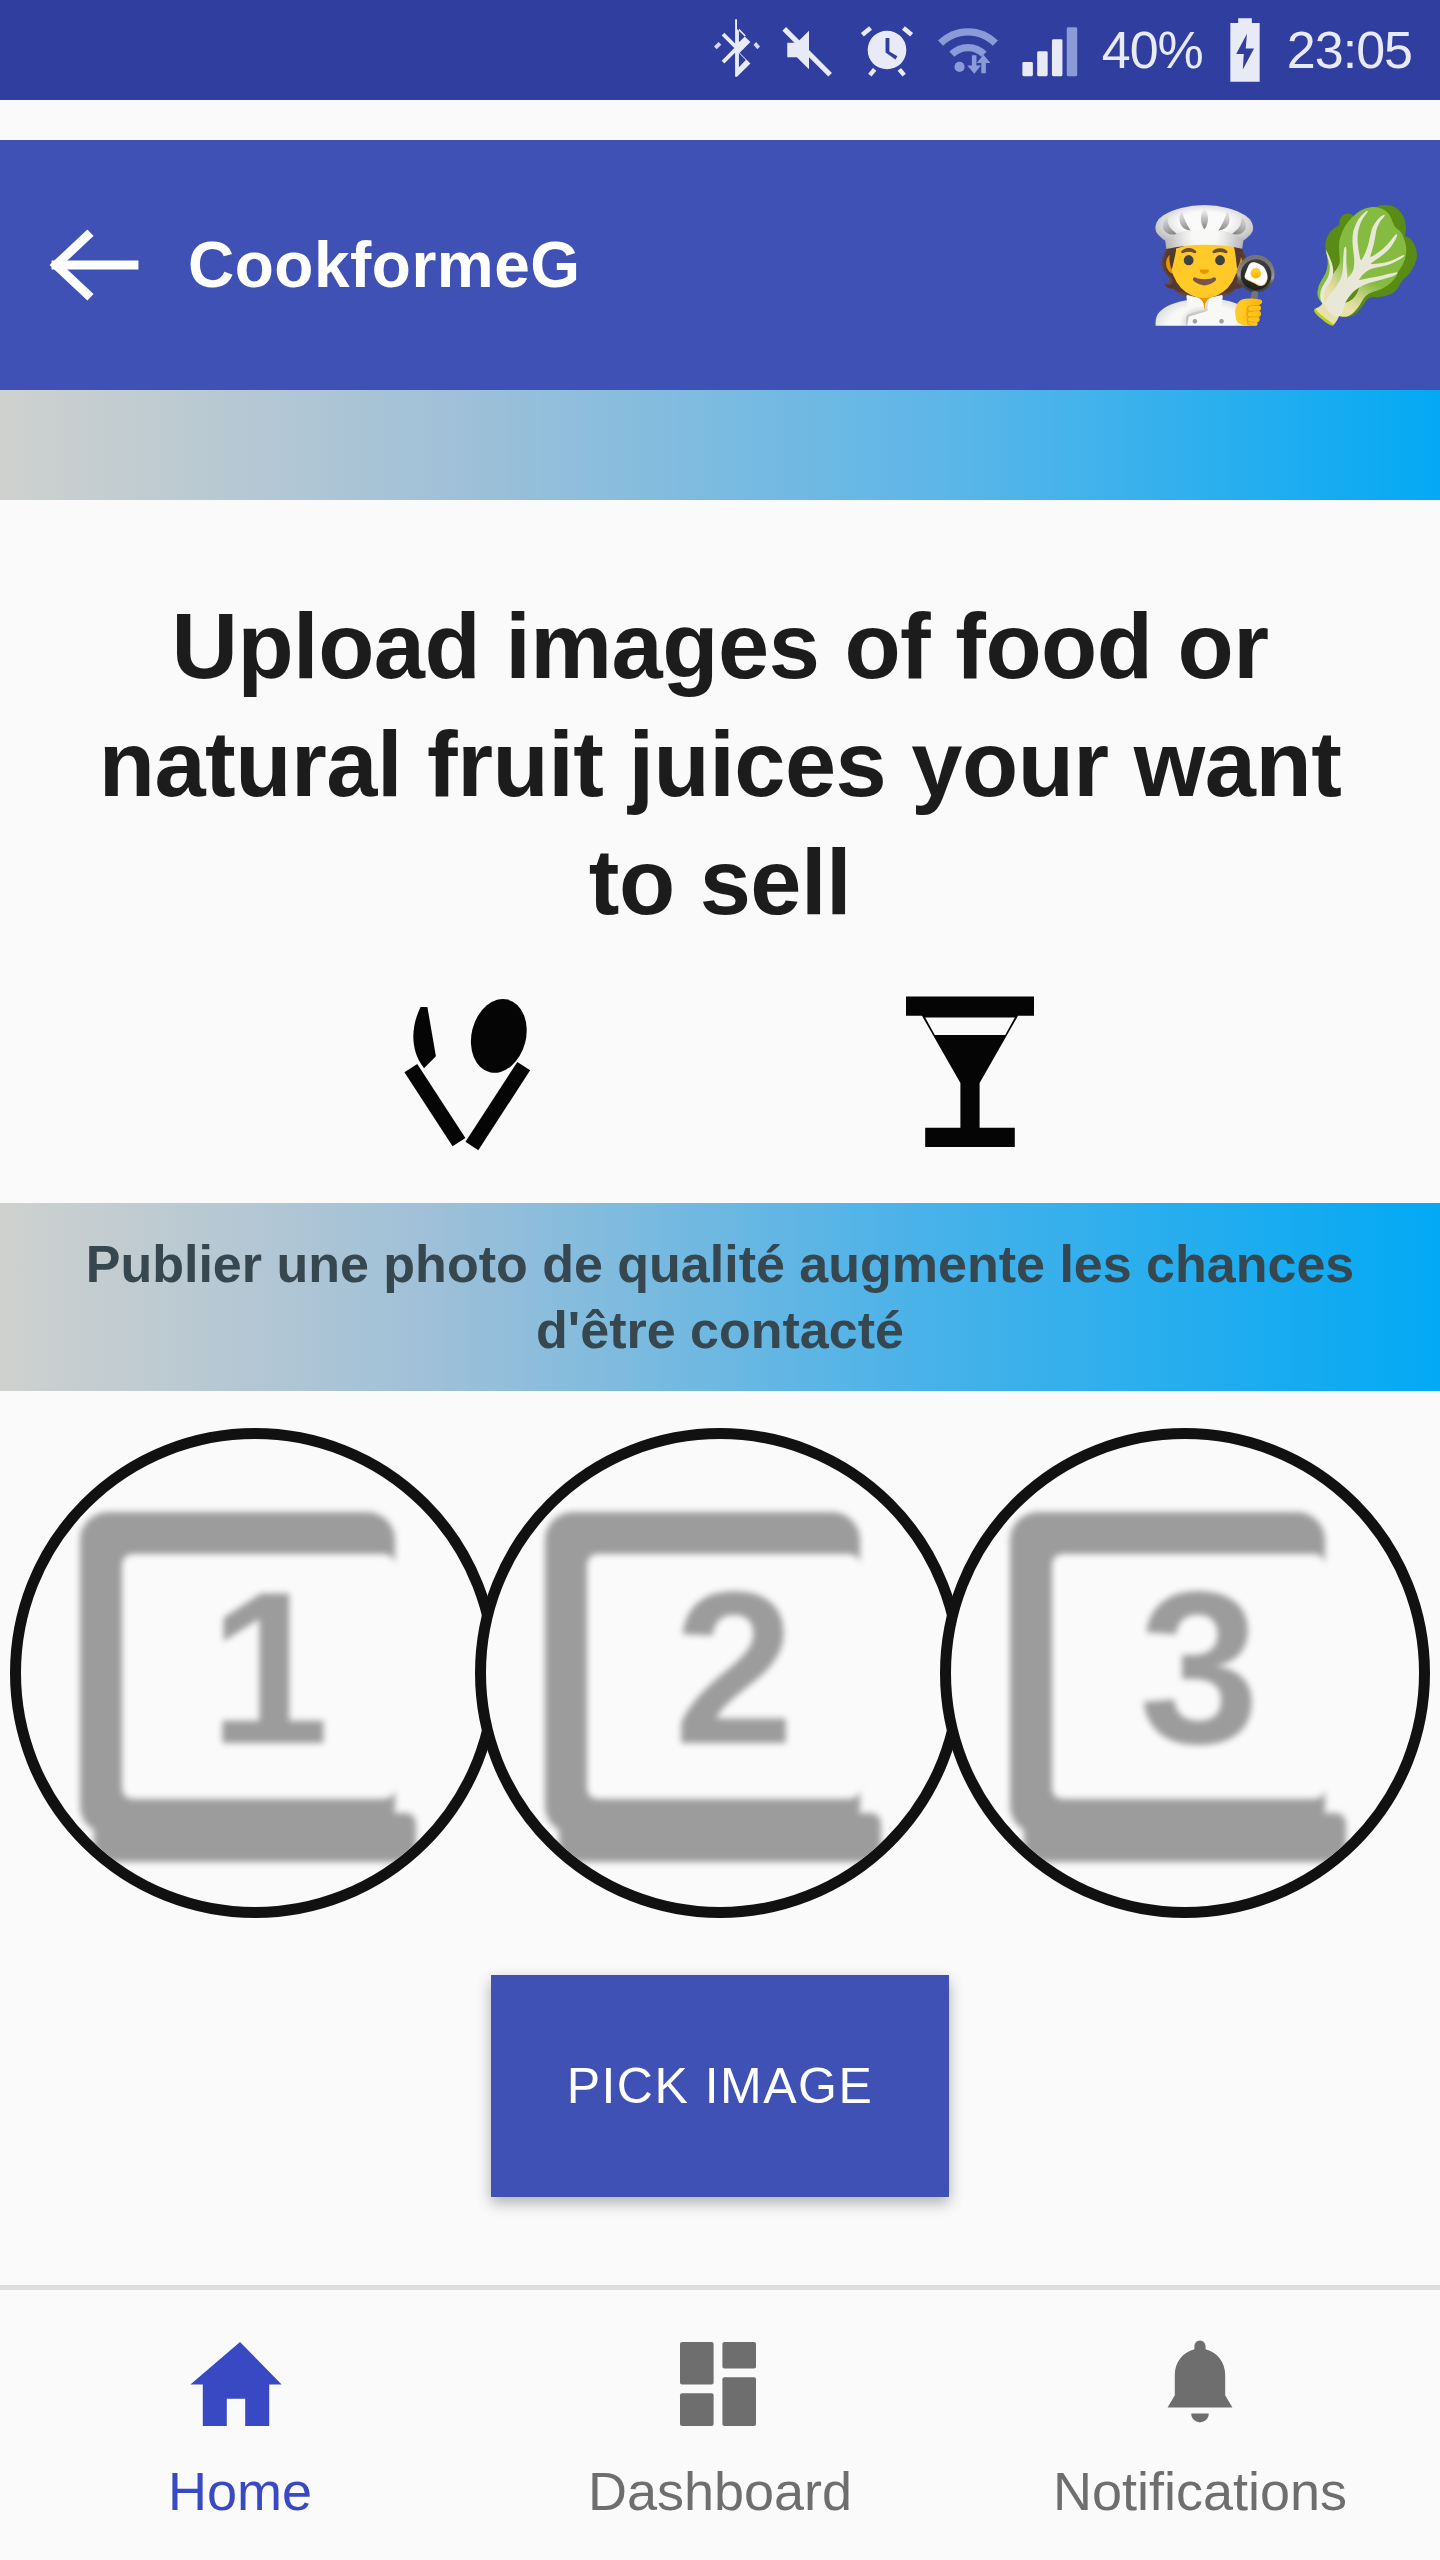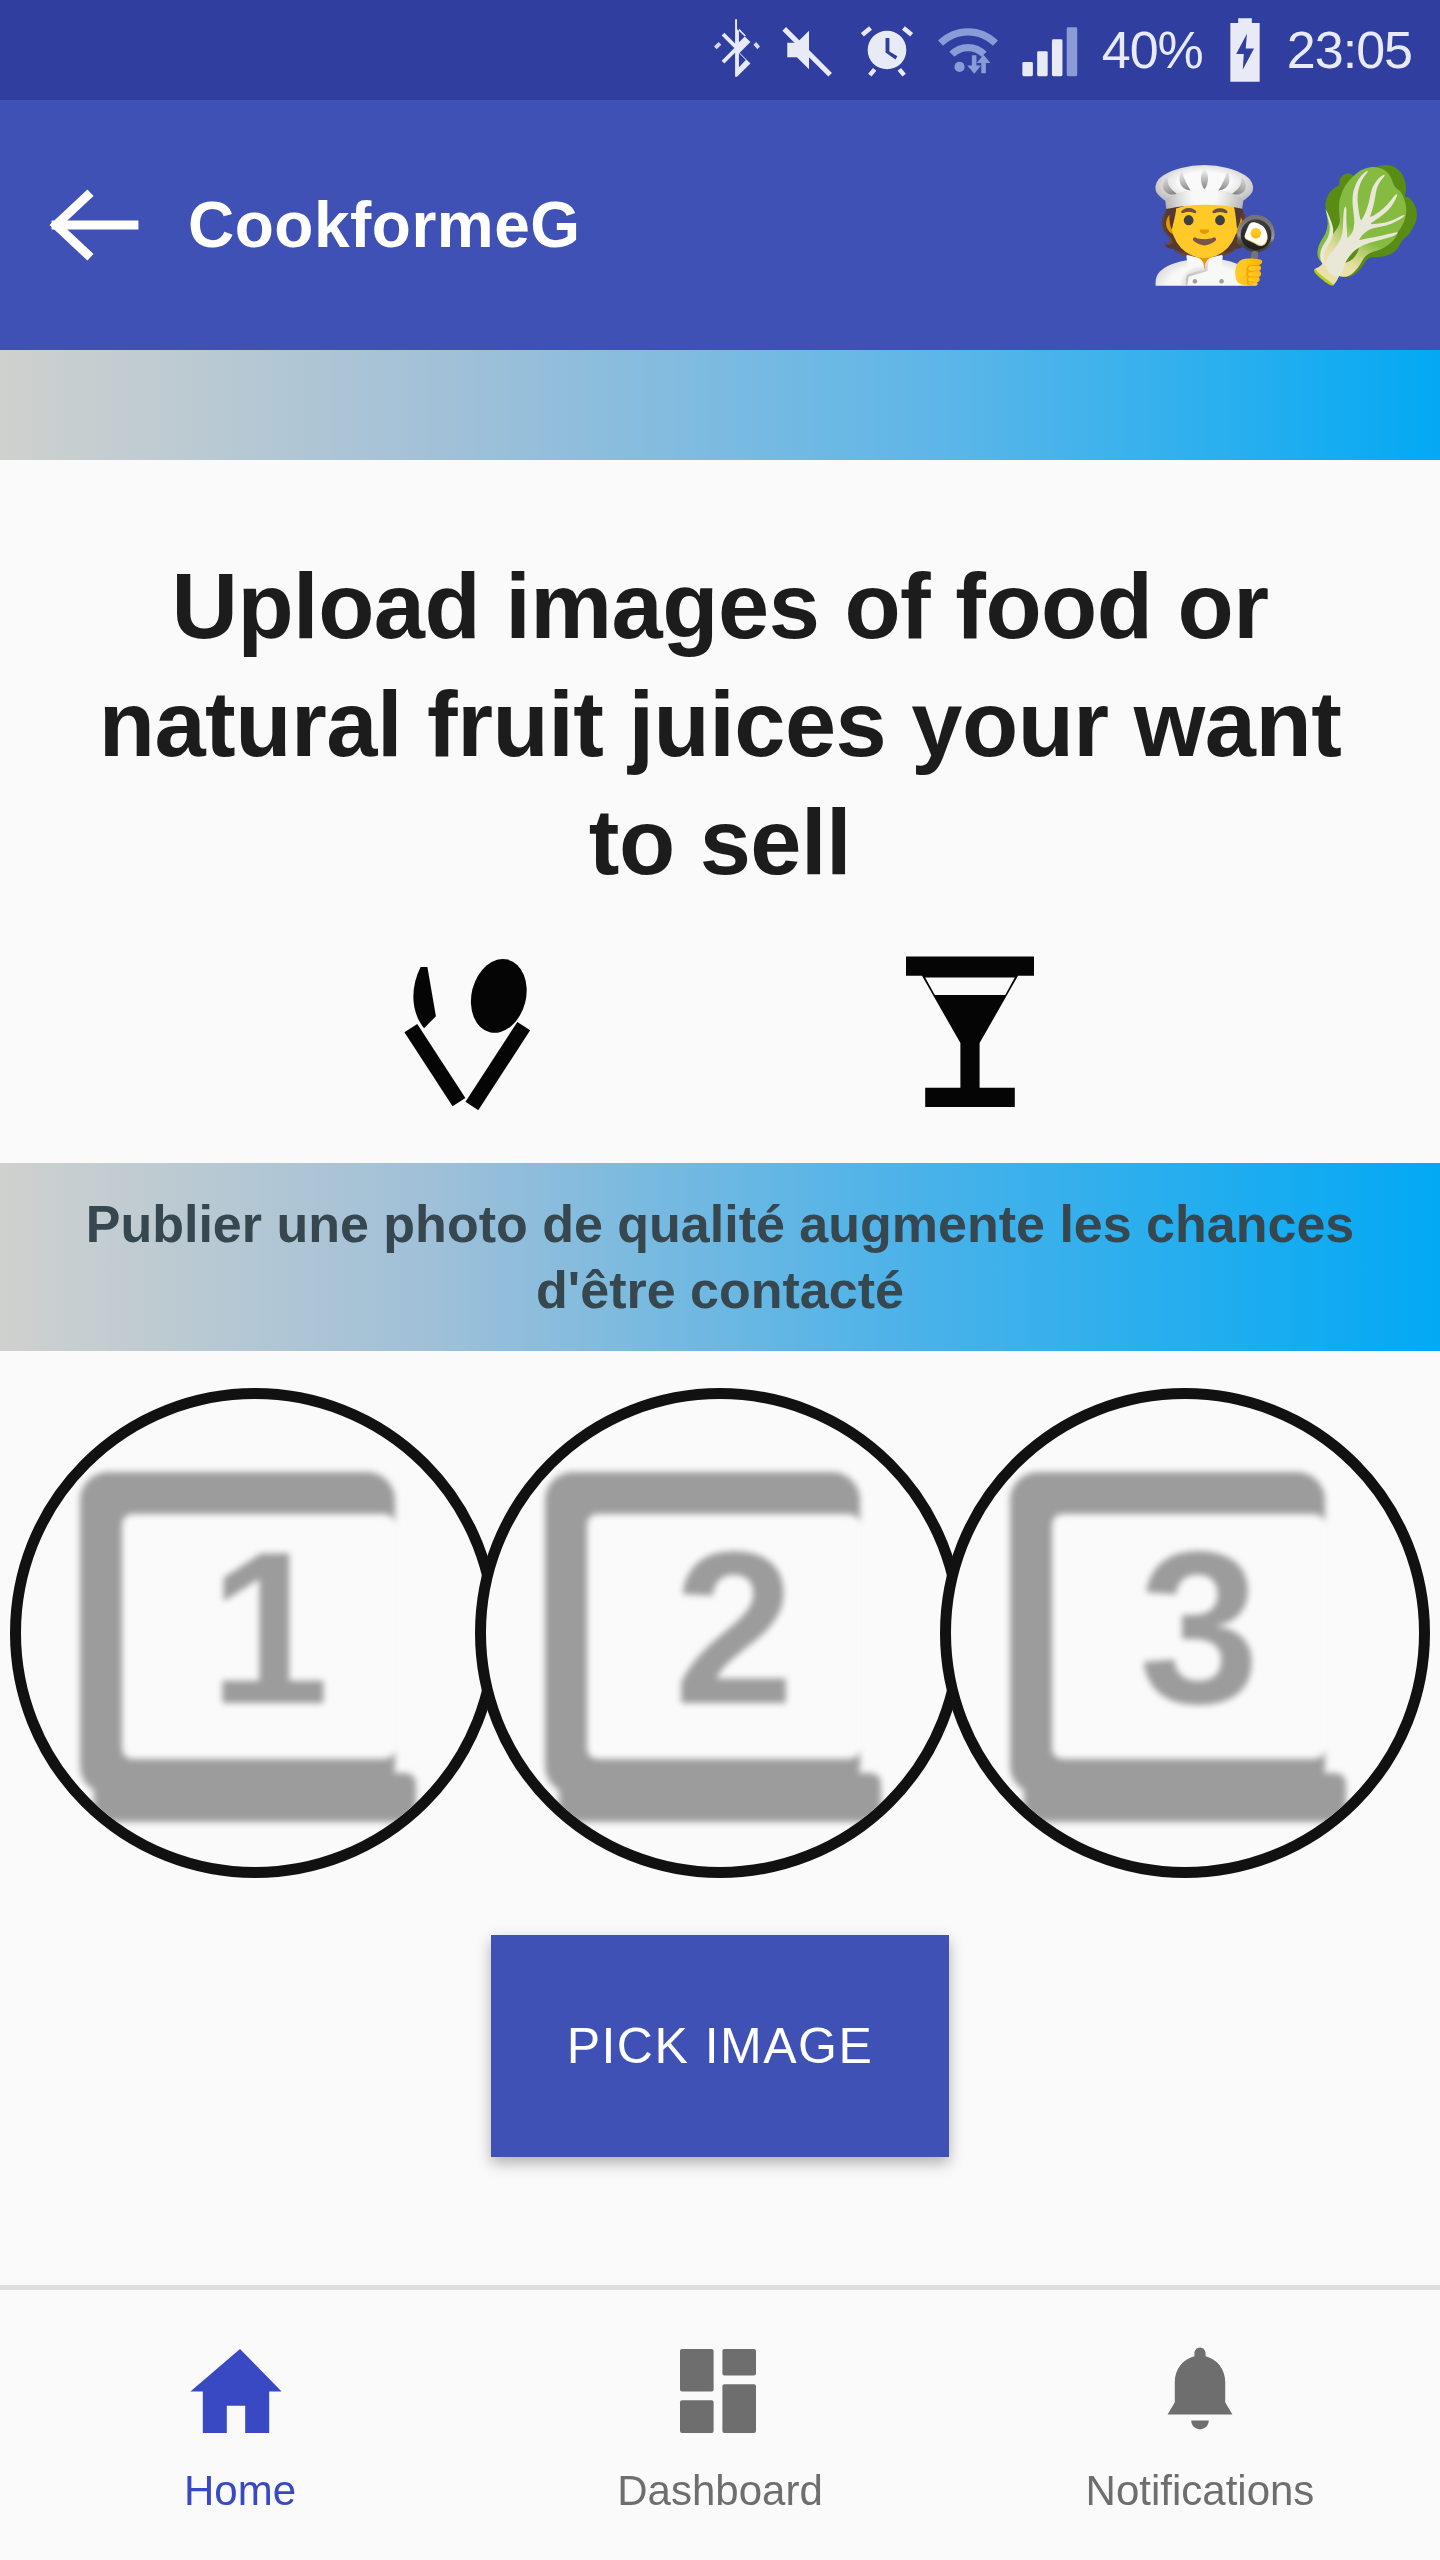--- a/index.html
+++ b/index.html
@@ -16,21 +16,21 @@
     height:100px; background:#303F9F;
     display:flex; align-items:center; justify-content:flex-end;
     padding-right:28px; gap:20px; flex:0 0 auto;
   }
   .sb-ico { display:flex; align-items:center; justify-content:center; }
   .sb-text { color:#E8EAF6; font-size:52px; font-weight:400; letter-spacing:-1px; line-height:1; }
 
   
   .appbar {
     height:250px; background:#3F51B5;
-    display:flex; align-items:center; flex:0 0 auto; position:relative;
+    display:flex; align-items:center; flex:0 0 auto; position:relative;margin-top:40px;
   }
   .back-btn {
     width:150px; display:flex; align-items:center; justify-content:center;
     margin-left:20px;
   }
   .appbar-title {
     color:#FFFFFF; font-size:64px; font-weight:bold;
     letter-spacing:0.5px; margin-left:18px; flex:1 1 auto;
   }
   .appbar-emoji {
@@ -105,21 +105,21 @@
   
   .bottomnav {
     height:270px; background:#FAFAFA; flex:0 0 auto;
     display:flex; align-items:center; justify-content:space-around;
     padding-top:10px;
   }
   .navitem {
     display:flex; flex-direction:column; align-items:center; justify-content:center;
     gap:26px; width:480px;
   }
-  .nav-label { font-size:42px; font-weight:400; }
+  .nav-label { font-size:54px; font-weight:400; }
   .nav-active .nav-label { color:#3949C4; }
   .nav-inactive .nav-label { color:#6E6E6E; }
 </style>
 </head>
 <body>
 
 <div class="screen">
 
   <div class="statusbar">
     <span class="sb-ico">

